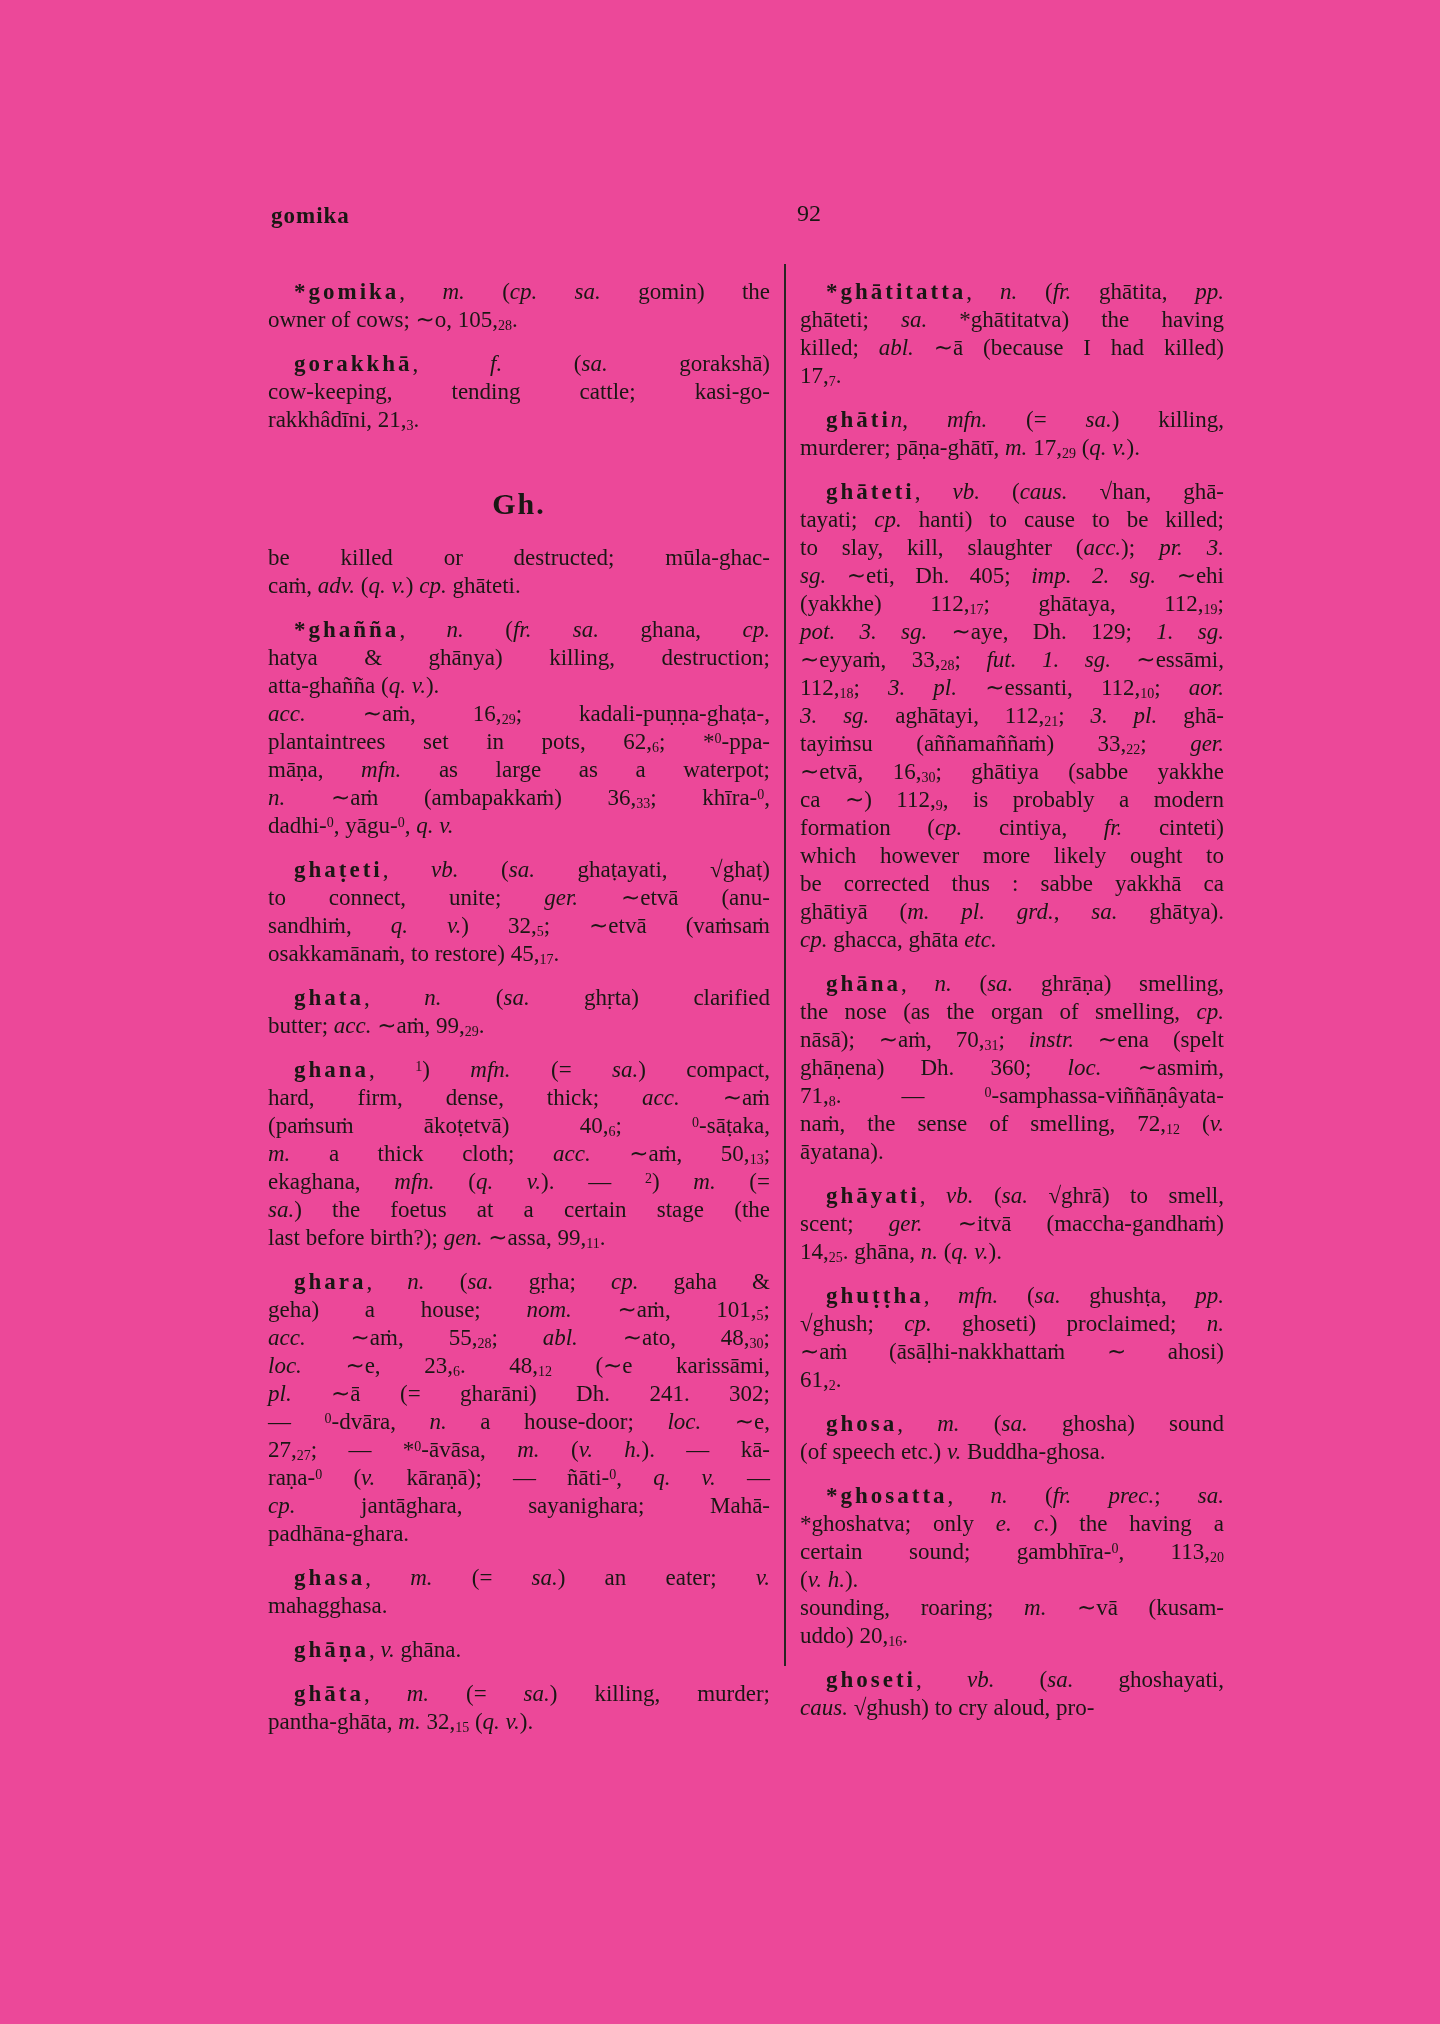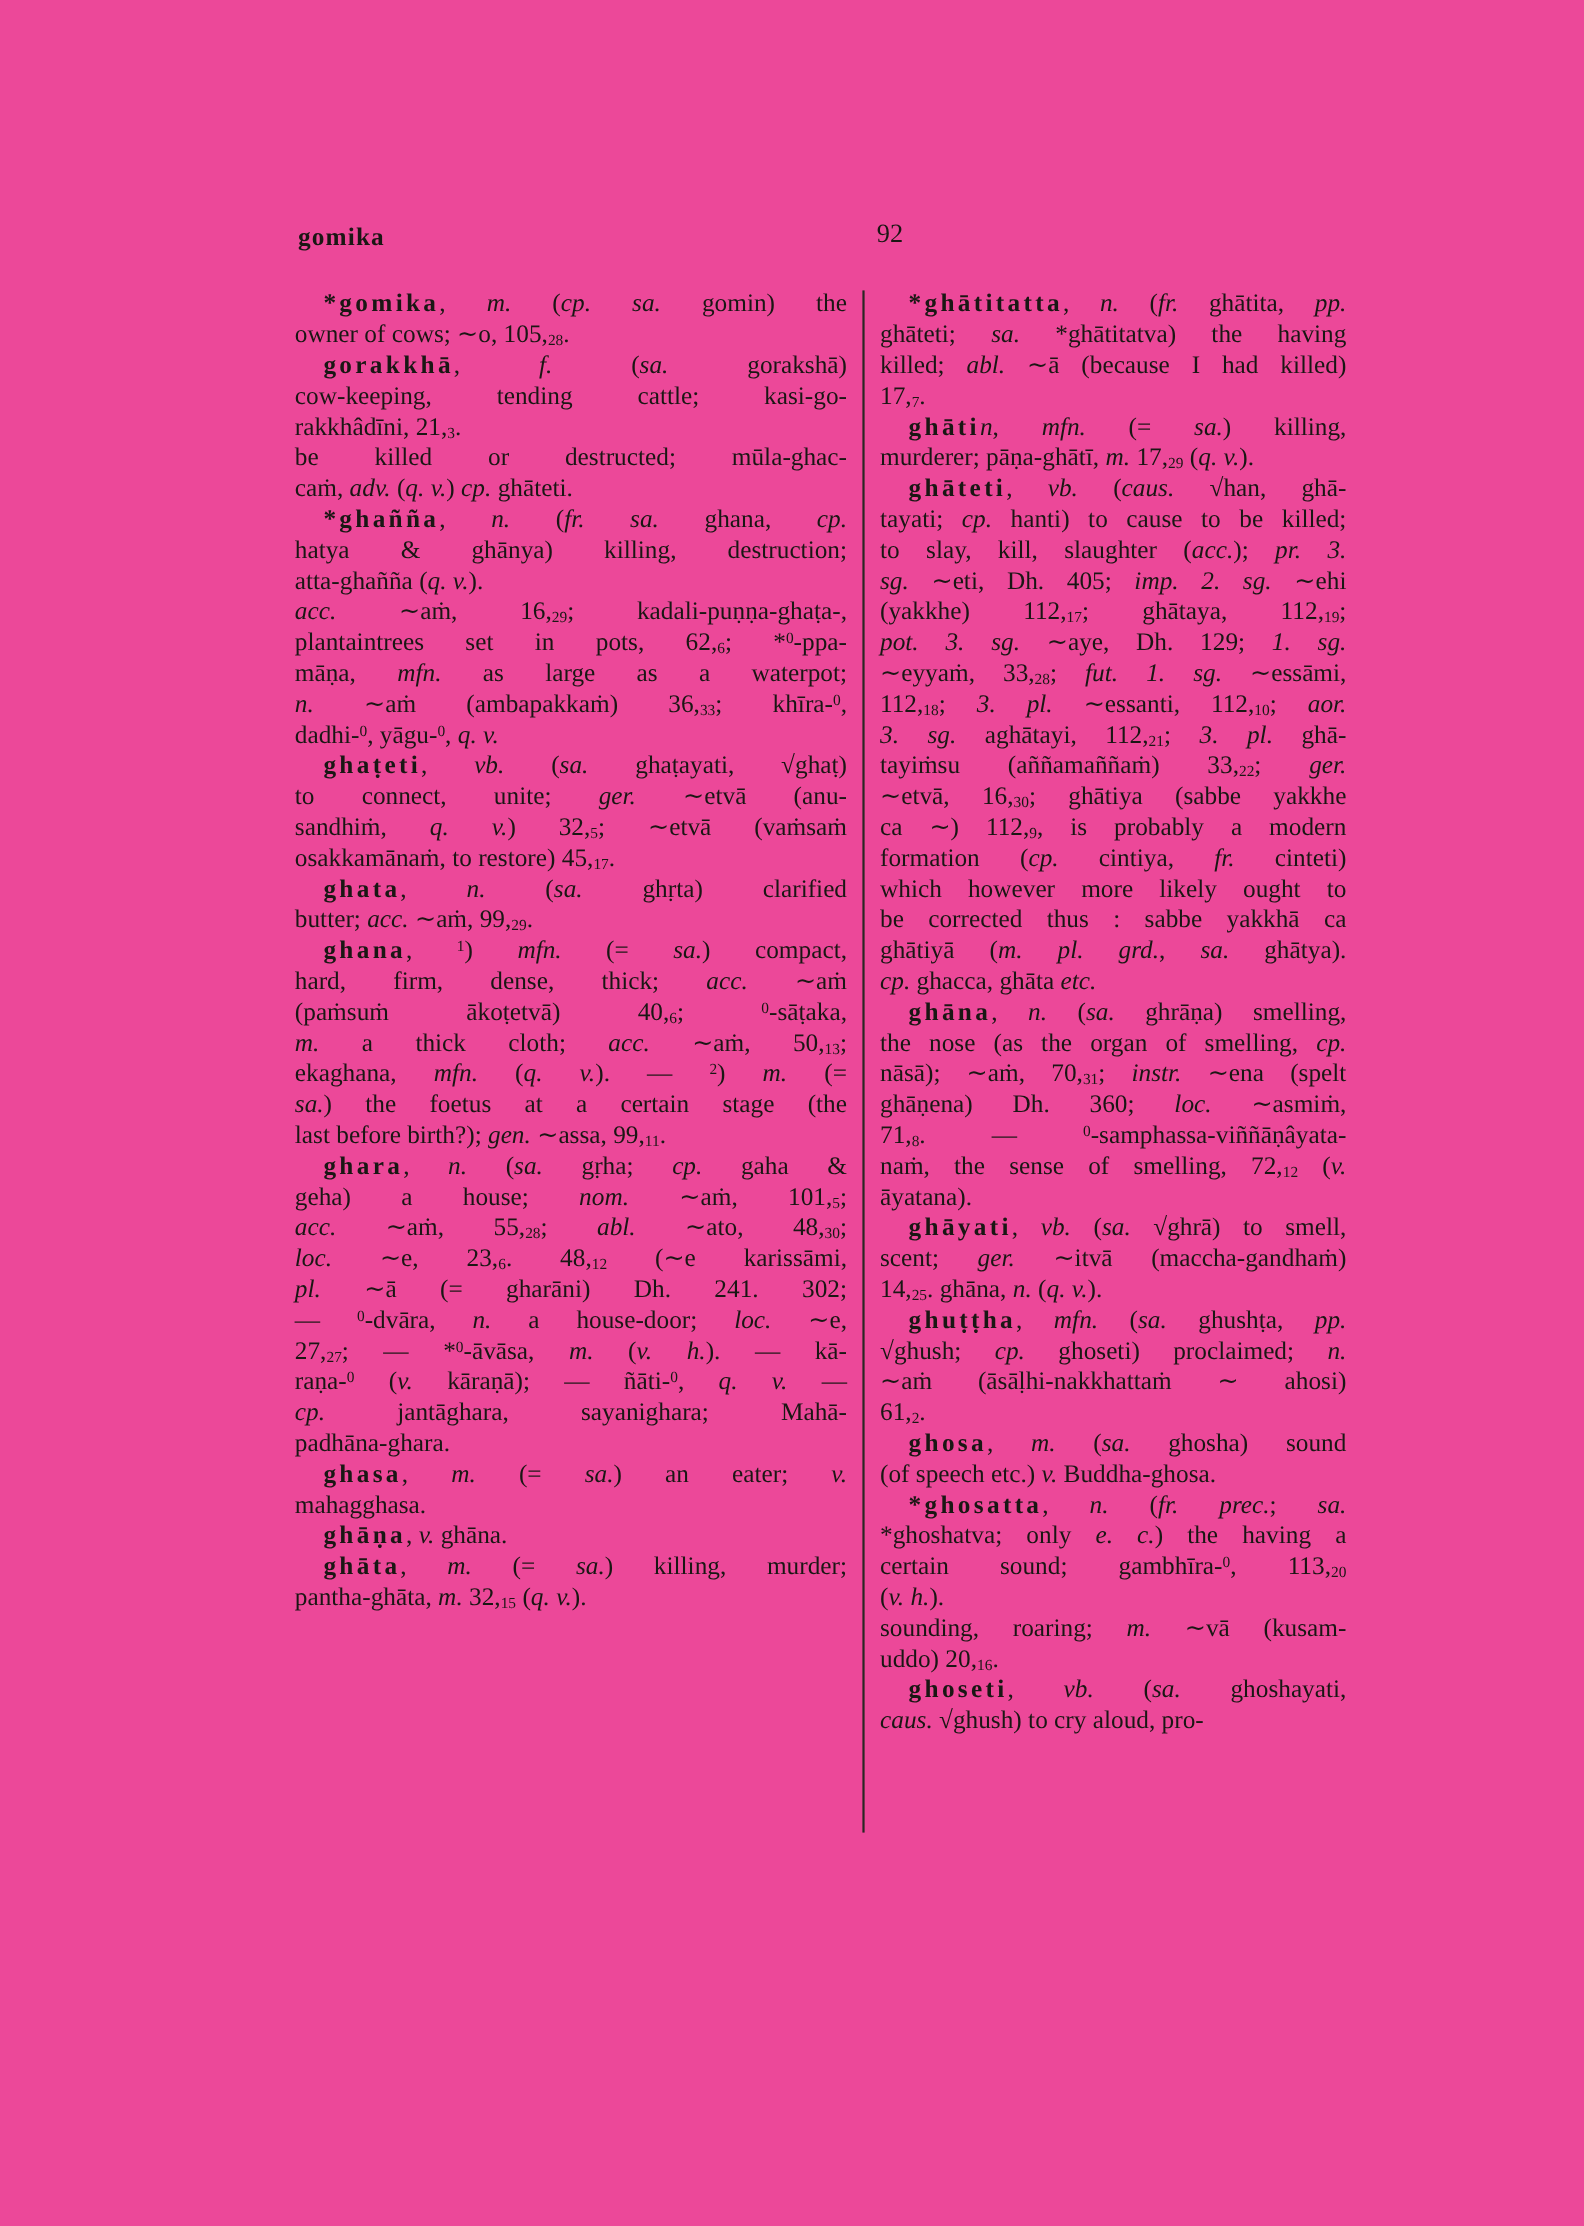--- a/index.html
+++ b/index.html
@@ -24,21 +24,21 @@
   .col-left{left:268px;width:502px;}
   .col-right{left:800px;width:424px;}
   .divider{
     position:absolute;left:784px;top:264px;
     width:2px;height:1402px;background:#2a2624;
   }
   .line{
     font-size:23px;line-height:28px;
     text-align:justify;text-align-last:justify;
   }
-  .line.first{text-indent:26px;}
+  .line.first{text-indent:26px;margin-top:16px;}
   .line.lastline{text-align-last:left;}
   .hw{font-weight:bold;letter-spacing:3px;}
   em{font-style:italic;}
   sub,sup{line-height:0;font-size:14px;letter-spacing:0;}
   sub{vertical-align:-0.2em;}
   sup{vertical-align:0.45em;}
   .section-heading{
     text-align:center;font-weight:bold;
     font-size:30px;line-height:36px;letter-spacing:2px;
     margin-top:52px;margin-bottom:22px;
@@ -54,20 +54,21 @@
   <div class="column col-left">
       <div class="entry">
         <div class="line first"><span class="hw">*gomika</span>, <em>m.</em> (<em>cp. sa.</em> gomin) the</div>
         <div class="line lastline">owner of cows; ∼o, 105,<sub>28</sub>.</div>
       </div>
       <div class="entry">
         <div class="line first"><span class="hw">gorakkhā</span>, <em>f.</em> (<em>sa.</em> gorakshā)</div>
         <div class="line">cow-keeping, tending cattle; kasi-go-</div>
         <div class="line lastline">rakkhâdīni, 21,<sub>3</sub>.</div>
       </div>
+      <div class="section-heading">Gh.</div>
       <div class="entry">
         <div class="line">be killed or destructed; mūla-ghac-</div>
         <div class="line lastline">caṁ, <em>adv.</em> (<em>q. v.</em>) <em>cp.</em> ghāteti.</div>
       </div>
       <div class="entry">
         <div class="line first"><span class="hw">*ghañña</span>, <em>n.</em> (<em>fr. sa.</em> ghana, <em>cp.</em></div>
         <div class="line">hatya &amp; ghānya) killing, destruction;</div>
         <div class="line lastline">atta-ghañña (<em>q. v.</em>).</div>
       </div>
       <div class="entry">

